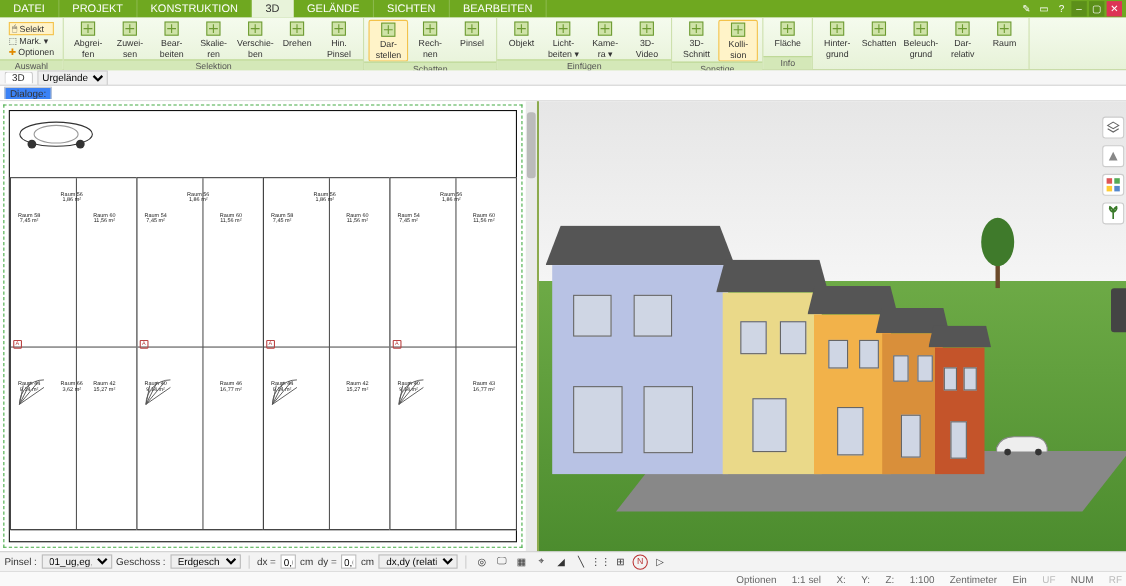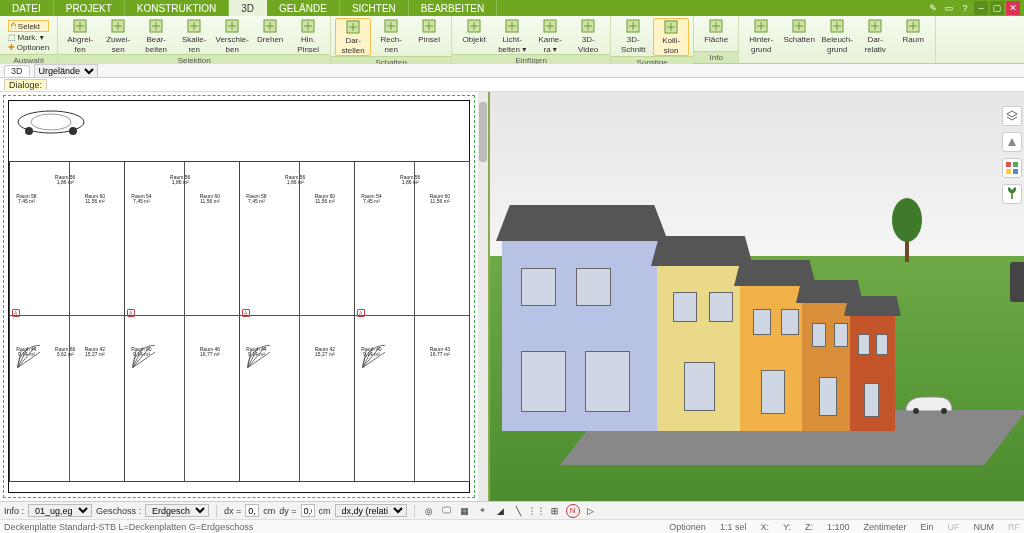--- a/index.html
+++ b/index.html
@@ -26,21 +26,21 @@
 .sel-block { display:flex; flex-direction:column; gap:1px; padding:2px 4px; font-size:8px; }
 .sel-block div { display:flex; align-items:center; gap:2px; }
 .ico { width:16px; height:16px; display:inline-flex; align-items:center; justify-content:center; }
 .ico svg { width:16px; height:16px; }
 
 
 .view-tabs { height:14px; background:#f6f6f6; border-bottom:1px solid #ccc; display:flex; align-items:center; font-size:9px; gap:4px; padding-left:4px; }
 .vtab { border:1px solid #ccc; border-bottom:none; background:#fff; padding:0 6px; border-radius:3px 3px 0 0; }
 .vselect { font-size:9px; border:1px solid #ccc; }
 .dialog-line { height:14px; background:#fff; display:flex; align-items:center; font-size:9px; padding-left:4px; border-bottom:1px solid #ddd; }
-.dlabel { border:1px solid #ccc; border-bottom:none; padding:0 4px; background:#fef9c3; }
+.dlabel { border:1px solid #ccc; border-bottom:none; padding:0 4px; background:#3b82f6; }
 
 
 .workspace { flex:1; display:flex; position:relative; background:#fff; }
 .pane { position:relative; overflow:hidden; }
 .pane-2d { width:490px; border-right:2px solid #8caa4e; }
 .pane-3d { flex:1; background:linear-gradient(#e6e6e6,#f5f5f5 40%,#6daa46 40%,#4c8c2e); }
 .scroll-v { position:absolute; right:0; top:0; bottom:0; width:10px; background:#eaeaea; }
 .scroll-v::before { content:""; position:absolute; left:1px; right:1px; top:10px; height:60px; background:#bbb; border-radius:3px; }
 
 
@@ -605,21 +605,21 @@
           <svg width="14" height="14" viewBox="0 0 14 14">
             <path d="M7 12 L7 6 M7 6 Q3 4 4 1 Q7 3 7 6 Q11 4 10 1 Q7 3 7 6" fill="none" stroke="#3a7a2a" stroke-width="1.5"></path>
           </svg>
         </div>
     </div>
     <div class="pulltab"></div>
   </div>
 </div>
 
 <div class="bottombar1">
-  <span>Info :</span>
+  <span>Pinsel :</span>
   <select style="width:64px"><option>01_ug,eg,og</option></select>
   <span>Geschoss :</span>
   <select style="width:64px"><option>Erdgeschos</option></select>
   <div class="sep"></div>
   <span>dx =</span>
   <input class="field-sm" value="0,0" style="">
   <span>cm</span>
   <span>dy =</span>
   <input class="field-sm" value="0,0" style="">
   <span>cm</span>
@@ -631,21 +631,20 @@
   <span class="ticon">⌖</span>
   <span class="ticon">◢</span>
   <span class="ticon">╲</span>
   <span class="ticon">⋮⋮</span>
   <span class="ticon">⊞</span>
   <span class="ticon" style="color:#b33;border:1px solid #b33;border-radius:50%;font-size:8px;">N</span>
   <span class="ticon">▷</span>
 </div>
 
 <div class="bottombar2">
-  <span>Deckenplatte Standard-STB L=Deckenplatten G=Erdgeschoss</span>
   <span class="flex1"></span>
   <span>Optionen</span>
   <span>1:1 sel</span>
   <span>X:</span>
   <span>Y:</span>
   <span>Z:</span>
   <span>1:100</span>
   <span>Zentimeter</span>
   <span>Ein</span>
   <span class="dim">UF</span>

